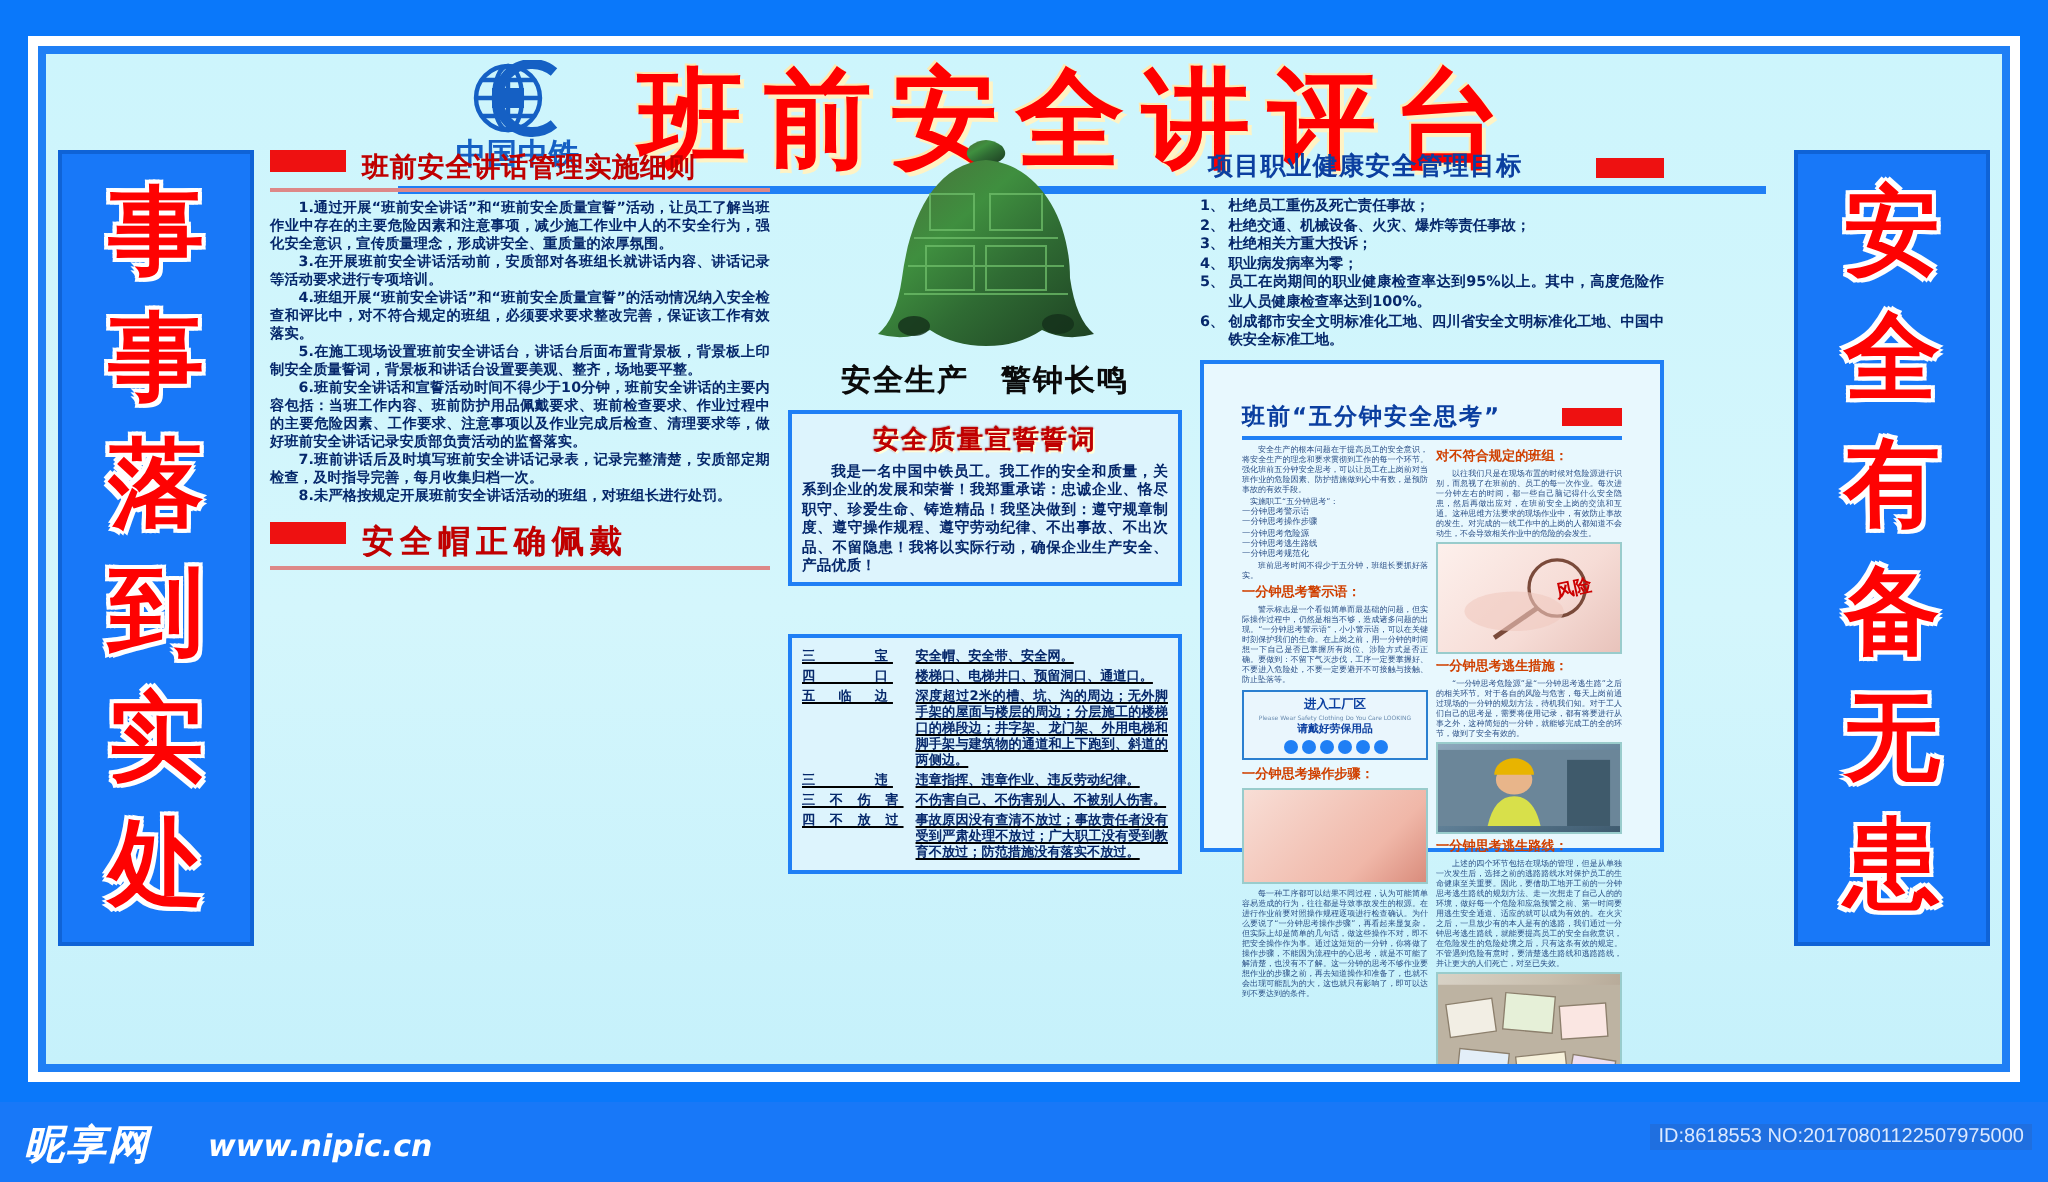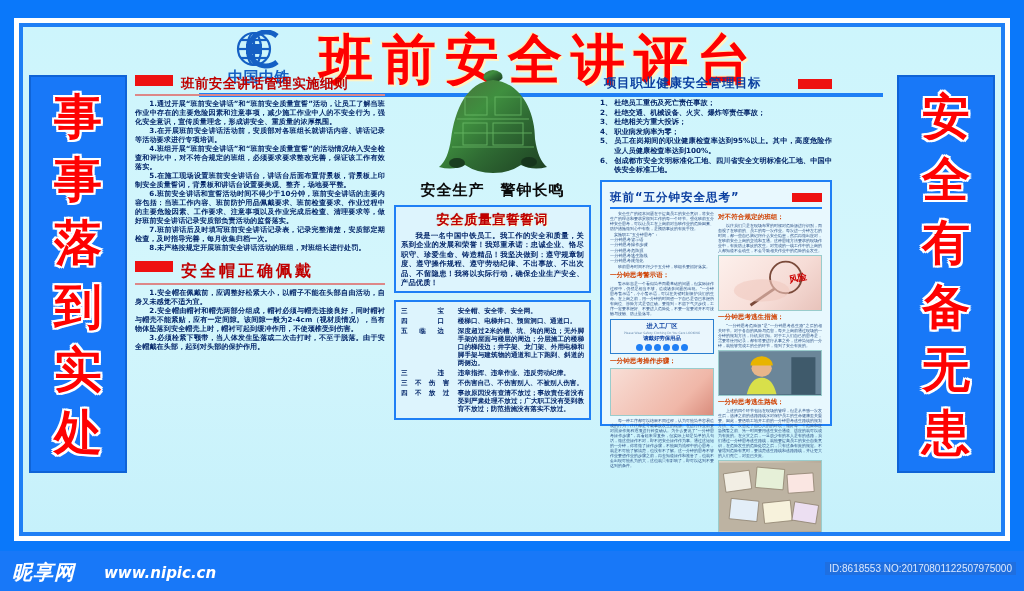--- a/index.html
+++ b/index.html
@@ -139,21 +139,21 @@
     border: 2px solid #1f7ff5; background: #ddf4fd;
     padding: 4px 5px;
   }
   #oath-title {
     text-align:center; color:#c00000; font-size: 13px; font-weight:bold;
     letter-spacing: 1px; margin-bottom: 2px;
     font-family: "DejaVu Sans", sans-serif;
     text-shadow: 1px 1px 0 #ffd, 0 0 1px #800;
   }
   #oath-body { font-size: 7.3px; line-height: 9.4px; }
-  #terms-box { margin-top: 7px; padding: 4px 4px; }
+  #terms-box { margin-top: 24px; padding: 4px 4px; text-decoration: underline; }
   table.terms { width: 100%; border-collapse: collapse; }
   table.terms td {
     color: #06286b; font-size: 6.6px; line-height: 8.0px;
     vertical-align: top; font-weight: bold;
     font-family: "DejaVu Sans", sans-serif;
   }
   table.terms td.k {
     white-space: nowrap; padding-right: 5px; width: 52px;
     letter-spacing: 2.5px;
   }
@@ -172,21 +172,21 @@
   ol.goals li {
     color: #06286b; font-size: 7.2px; line-height: 9.6px;
     font-weight: bold; display: flex; gap: 2px;
     font-family: "DejaVu Sans", sans-serif;
   }
   ol.goals li .num { flex: 0 0 auto; }
   ol.goals li .txt { text-align: justify; }
 
   #think-panel {
     margin-top: 5px; border: 2px solid #1f7ff5; background: #e8f8fe;
-    height: 246px; padding: 8px;
+    height: 246px; padding: 19px;
   }
   #think-head {
     display:flex; align-items:center; justify-content:space-between;
     border-bottom: 2px solid #1f7ff5; padding-bottom: 2px; margin-bottom: 2px;
   }
   #think-title {
     color: #0b3fa0; font-size: 11.5px; font-weight: bold; letter-spacing: 1px;
     font-family: "DejaVu Sans", sans-serif;
   }
   #think-head .redblock { width: 30px; height: 9px; }
@@ -319,25 +319,20 @@
           <p>7.班前讲话后及时填写班前安全讲话记录表，记录完整清楚，安质部定期检查，及时指导完善，每月收集归档一次。</p>
           <p>8.未严格按规定开展班前安全讲话活动的班组，对班组长进行处罚。</p>
         </div>
 
         <div class="sec-head" style="margin-top:9px">
           <div class="redblock"></div>
           <div class="sec-title" style="font-size:16px;letter-spacing:3px">安全帽正确佩戴</div>
         </div>
         <div class="sec-rule"></div>
 
-        <div class="body-text">
-          <p>1.安全帽在佩戴前，应调整好松紧大小，以帽子不能在头部自由活动，自身又未感觉不适为宜。</p>
-          <p>2.安全帽由帽衬和帽壳两部分组成，帽衬必须与帽壳连接良好，同时帽衬与帽壳不能紧贴，应有一定间隙。该间隙一般为2-4cm（视材质情况），当有物体坠落到安全帽壳上时，帽衬可起到缓冲作用，不使颈椎受到伤害。</p>
-          <p>3.必须栓紧下颚带，当人体发生坠落或二次击打时，不至于脱落。由于安全帽戴在头部，起到对头部的保护作用。</p>
-        </div>
       </div>
 
       <div class="col" id="col-mid">
 
         <div id="bell-wrap">
           <svg width="132" height="112" viewBox="0 0 132 112">
             <defs>
               <linearGradient id="bellg" x1="0" y1="0" x2="1" y2="1">
                 <stop offset="0%" stop-color="#4b6b3a"></stop>
                 <stop offset="35%" stop-color="#3f8f3f"></stop>

